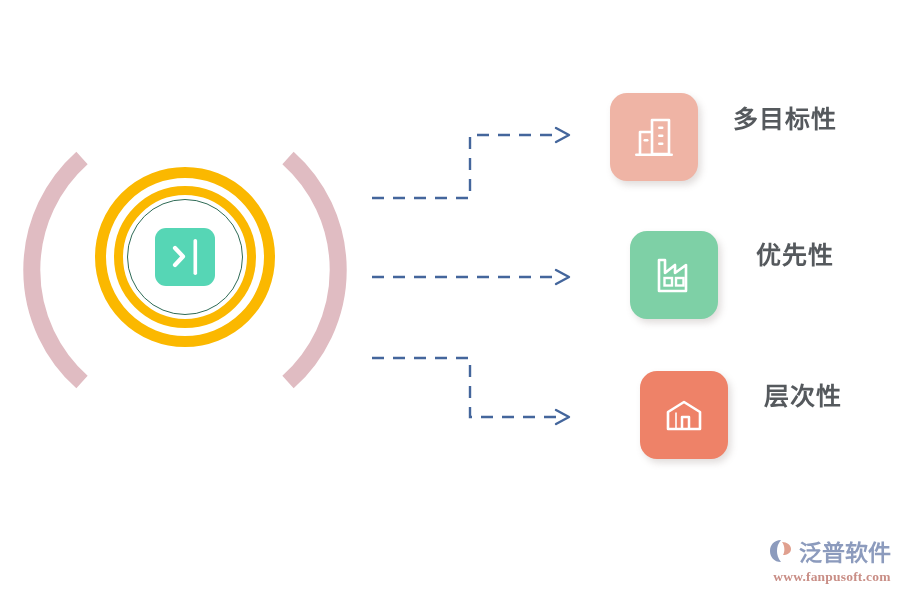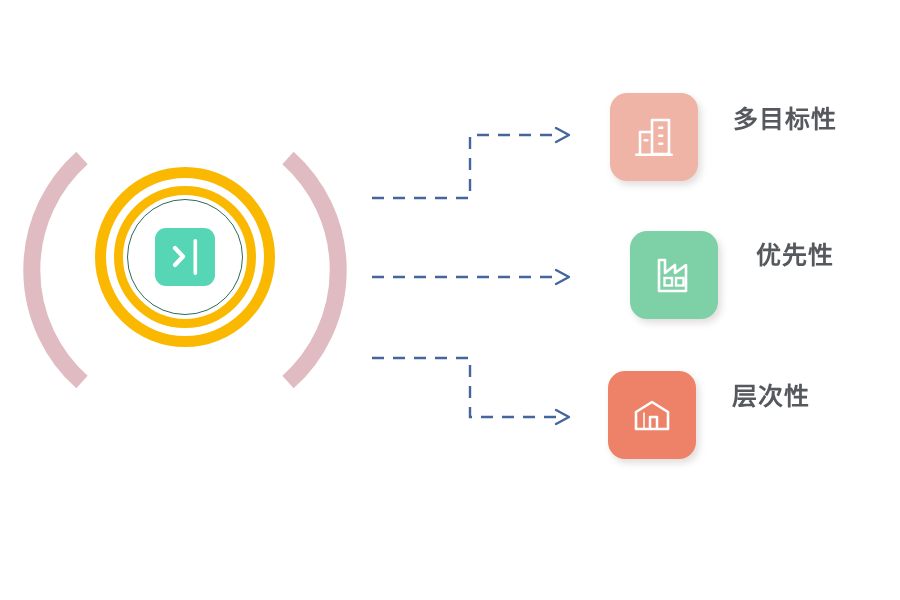--- a/index.html
+++ b/index.html
@@ -94,21 +94,21 @@
   }
 
   
   .item {
     position: absolute;
     display: flex;
     align-items: center;
   }
   .item-1 { left: 610px; top: 93px; }
   .item-2 { left: 630px; top: 231px; }
-  .item-3 { left: 608px; top: 371px; }
+  .item-3 { left: 640px; top: 371px; }
 
   .item-icon {
     width: 88px;
     height: 88px;
     border-radius: 17px;
     display: flex;
     align-items: center;
     justify-content: center;
     box-shadow: 3px 4px 7px rgba(120,100,95,0.22);
     flex: none;
@@ -230,14 +230,25 @@
     <div class="item-icon" style="background:#ee8268;">
       <svg width="50" height="50" viewBox="0 0 50 50">
         <path d="M 9 39 L 9 22 L 25 12 L 41 22 L 41 39 Z" fill="none" stroke="#ffffff" stroke-width="2.6" stroke-linejoin="round"></path>
         <path d="M 23 39 L 23 27 L 30 27 L 30 39" fill="none" stroke="#ffffff" stroke-width="2.5" stroke-linejoin="round"></path>
         <path d="M 17 22.5 L 17 39" fill="none" stroke="#ffffff" stroke-width="1.6"></path>
       </svg>
     </div>
     <div class="item-label label-3">层次性</div>
   </div>
 
+  <div class="watermark">
+    <div class="wm-row">
+      <svg class="wm-mark" width="28" height="28" viewBox="0 0 28 28">
+        <path d="M 13 3 C 6 3 2 8 2 14 C 2 20 6 25 13 25 C 10 21 9 18 9 14 C 9 10 10 6.5 13 3 Z" fill="#8c9bbd"></path>
+        <path d="M 14 5 C 19 5 23 8 23 12 C 23 16 19 18 15 18 C 17 15 17 9 14 5 Z" fill="#e0a08f"></path>
+        <circle cx="12" cy="14" r="2.6" fill="#ffffff"></circle>
+      </svg>
+      <div class="wm-cn">泛普软件</div>
+    </div>
+    <div class="wm-url">www.fanpusoft.com</div>
+  </div>
 
 </div>
 
 </body></html>

